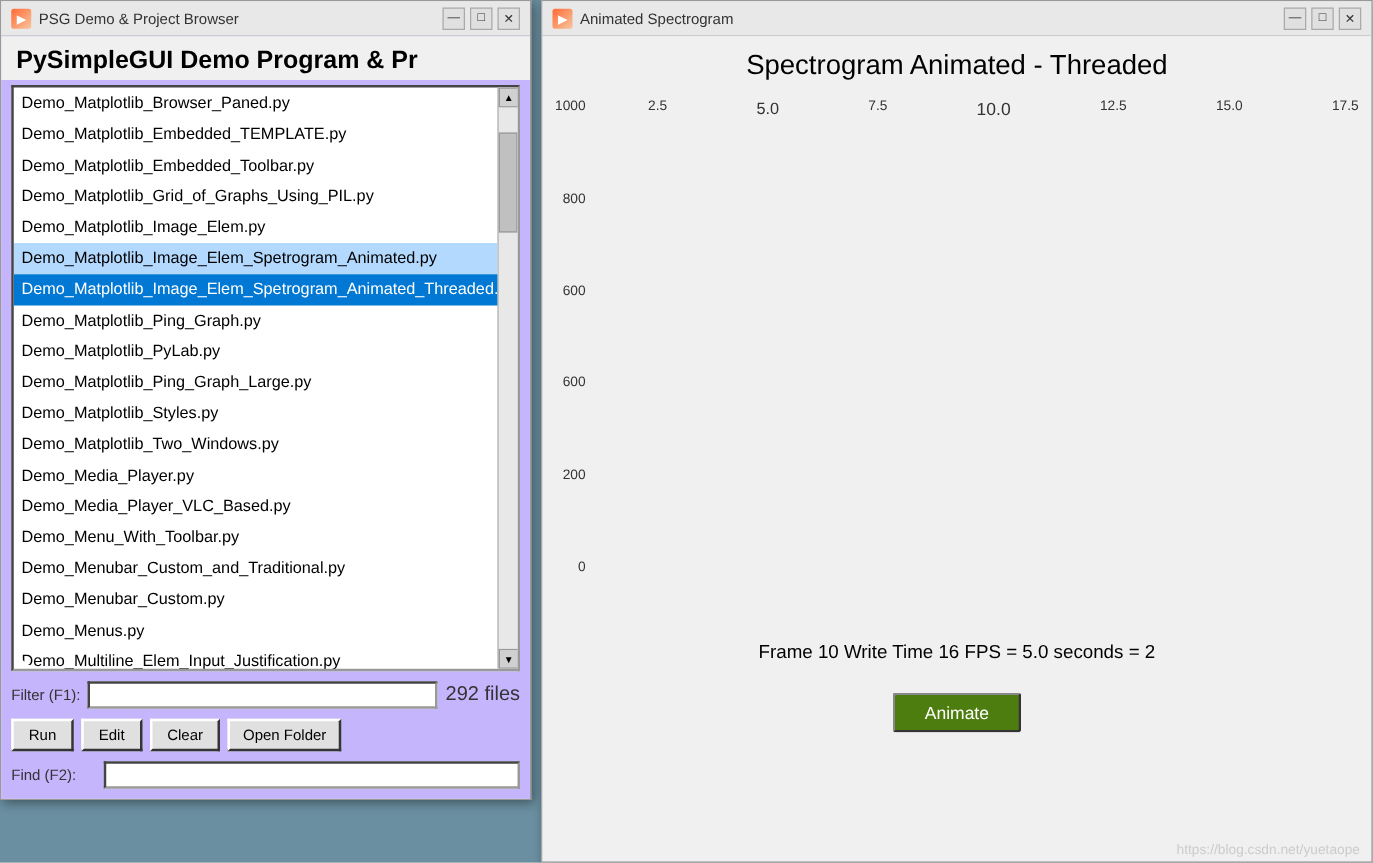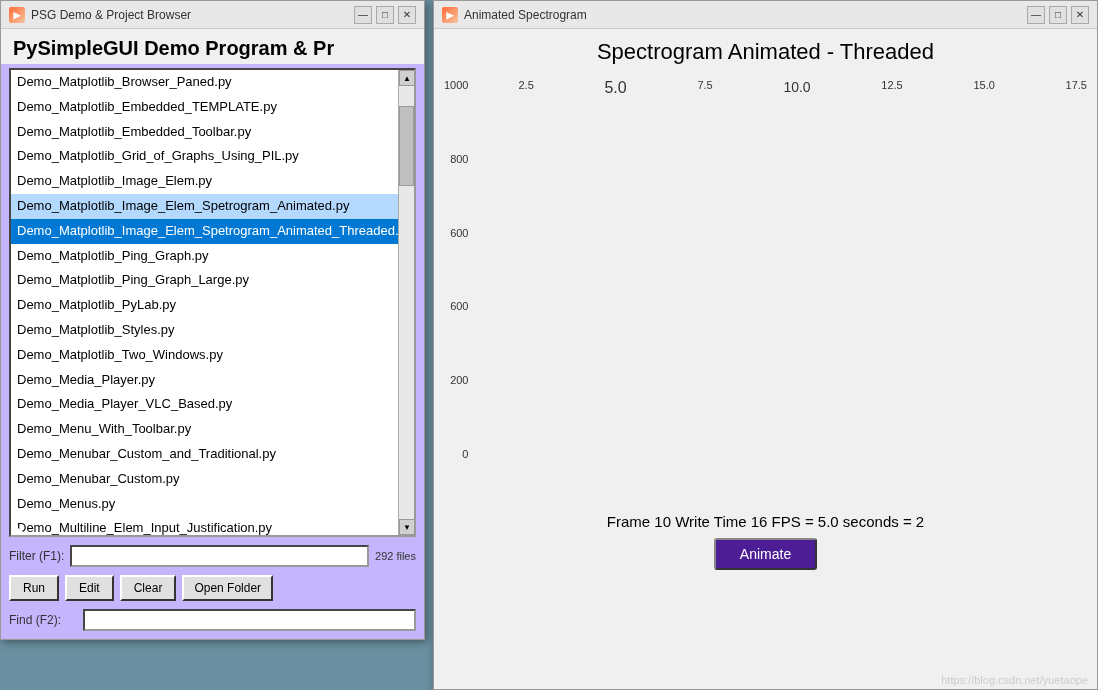--- a/index.html
+++ b/index.html
@@ -190,21 +190,21 @@
     .filter-input {
       flex: 1;
       height: 22px;
       border: 2px inset #999;
       background: white;
       padding: 0 4px;
       font-size: 12px;
     }
 
     .file-count {
-      font-size: 11px;
+      font-size: 16px;
       color: #333;
       white-space: nowrap;
     }
 
     
     .buttons-row {
       display: flex;
       align-items: center;
       padding: 4px 8px;
       gap: 6px;
@@ -343,23 +343,23 @@
 
     .status-text {
       font-size: 15px;
       color: #000;
       margin-top: 8px;
       text-align: center;
       font-weight: normal;
     }
 
     .animate-btn {
-      margin-top: 8px;
+      margin-top: 24px;
       padding: 6px 24px;
-      background: #4c1d95;
+      background: #4d7c0f;
       color: white;
       border: 2px outset #888;
       font-size: 14px;
       cursor: pointer;
       border-radius: 3px;
     }
 
     .watermark {
       position: absolute;
       bottom: 4px;
@@ -428,22 +428,22 @@
         <div class="file-list" id="file-list">
 
         <div class="file-item normal">Demo_Matplotlib_Browser_Paned.py</div>
             <div class="file-item normal">Demo_Matplotlib_Embedded_TEMPLATE.py</div>
             <div class="file-item normal">Demo_Matplotlib_Embedded_Toolbar.py</div>
             <div class="file-item normal">Demo_Matplotlib_Grid_of_Graphs_Using_PIL.py</div>
             <div class="file-item normal">Demo_Matplotlib_Image_Elem.py</div>
             <div class="file-item highlighted">Demo_Matplotlib_Image_Elem_Spetrogram_Animated.py</div>
             <div class="file-item selected">Demo_Matplotlib_Image_Elem_Spetrogram_Animated_Threaded.py</div>
             <div class="file-item normal">Demo_Matplotlib_Ping_Graph.py</div>
+            <div class="file-item normal">Demo_Matplotlib_PyLab.py</div>
             <div class="file-item normal">Demo_Matplotlib_Ping_Graph_Large.py</div>
-            <div class="file-item normal">Demo_Matplotlib_PyLab.py</div>
             <div class="file-item normal">Demo_Matplotlib_Styles.py</div>
             <div class="file-item normal">Demo_Matplotlib_Two_Windows.py</div>
             <div class="file-item normal">Demo_Media_Player.py</div>
             <div class="file-item normal">Demo_Media_Player_VLC_Based.py</div>
             <div class="file-item normal">Demo_Menu_With_Toolbar.py</div>
             <div class="file-item normal">Demo_Menubar_Custom_and_Traditional.py</div>
             <div class="file-item normal">Demo_Menubar_Custom.py</div>
             <div class="file-item normal">Demo_Menus.py</div>
             <div class="file-item normal">Demo_Multiline_Elem_Input_Justification.py</div>
           </div>
@@ -507,21 +507,21 @@
 
             <div class="spec-gradient"></div>
             <div class="spec-noise"></div>
             <div class="teal-glow"></div>
 
             <div class="v-line"></div>
           </div>
           <div class="x-axis" id="x-axis">
 
           <div style="font-size: 11px; color: rgb(51, 51, 51);">2.5</div>
-              <div style="font-size: 16px; color: rgb(51, 51, 51);">5.0</div>
+              <div style="font-size: 13px; color: rgb(51, 51, 51);">5.0</div>
               <div style="font-size: 11px; color: rgb(51, 51, 51);">7.5</div>
               <div style="font-size: 14px; color: rgb(51, 51, 51);">10.0</div>
               <div style="font-size: 11px; color: rgb(51, 51, 51);">12.5</div>
               <div style="font-size: 11px; color: rgb(51, 51, 51);">15.0</div>
               <div style="font-size: 11px; color: rgb(51, 51, 51);">17.5</div>
             </div>
         </div>
       </div>
 
       <div class="status-text">Frame 10 Write Time 16 FPS = 5.0 seconds = 2</div>

